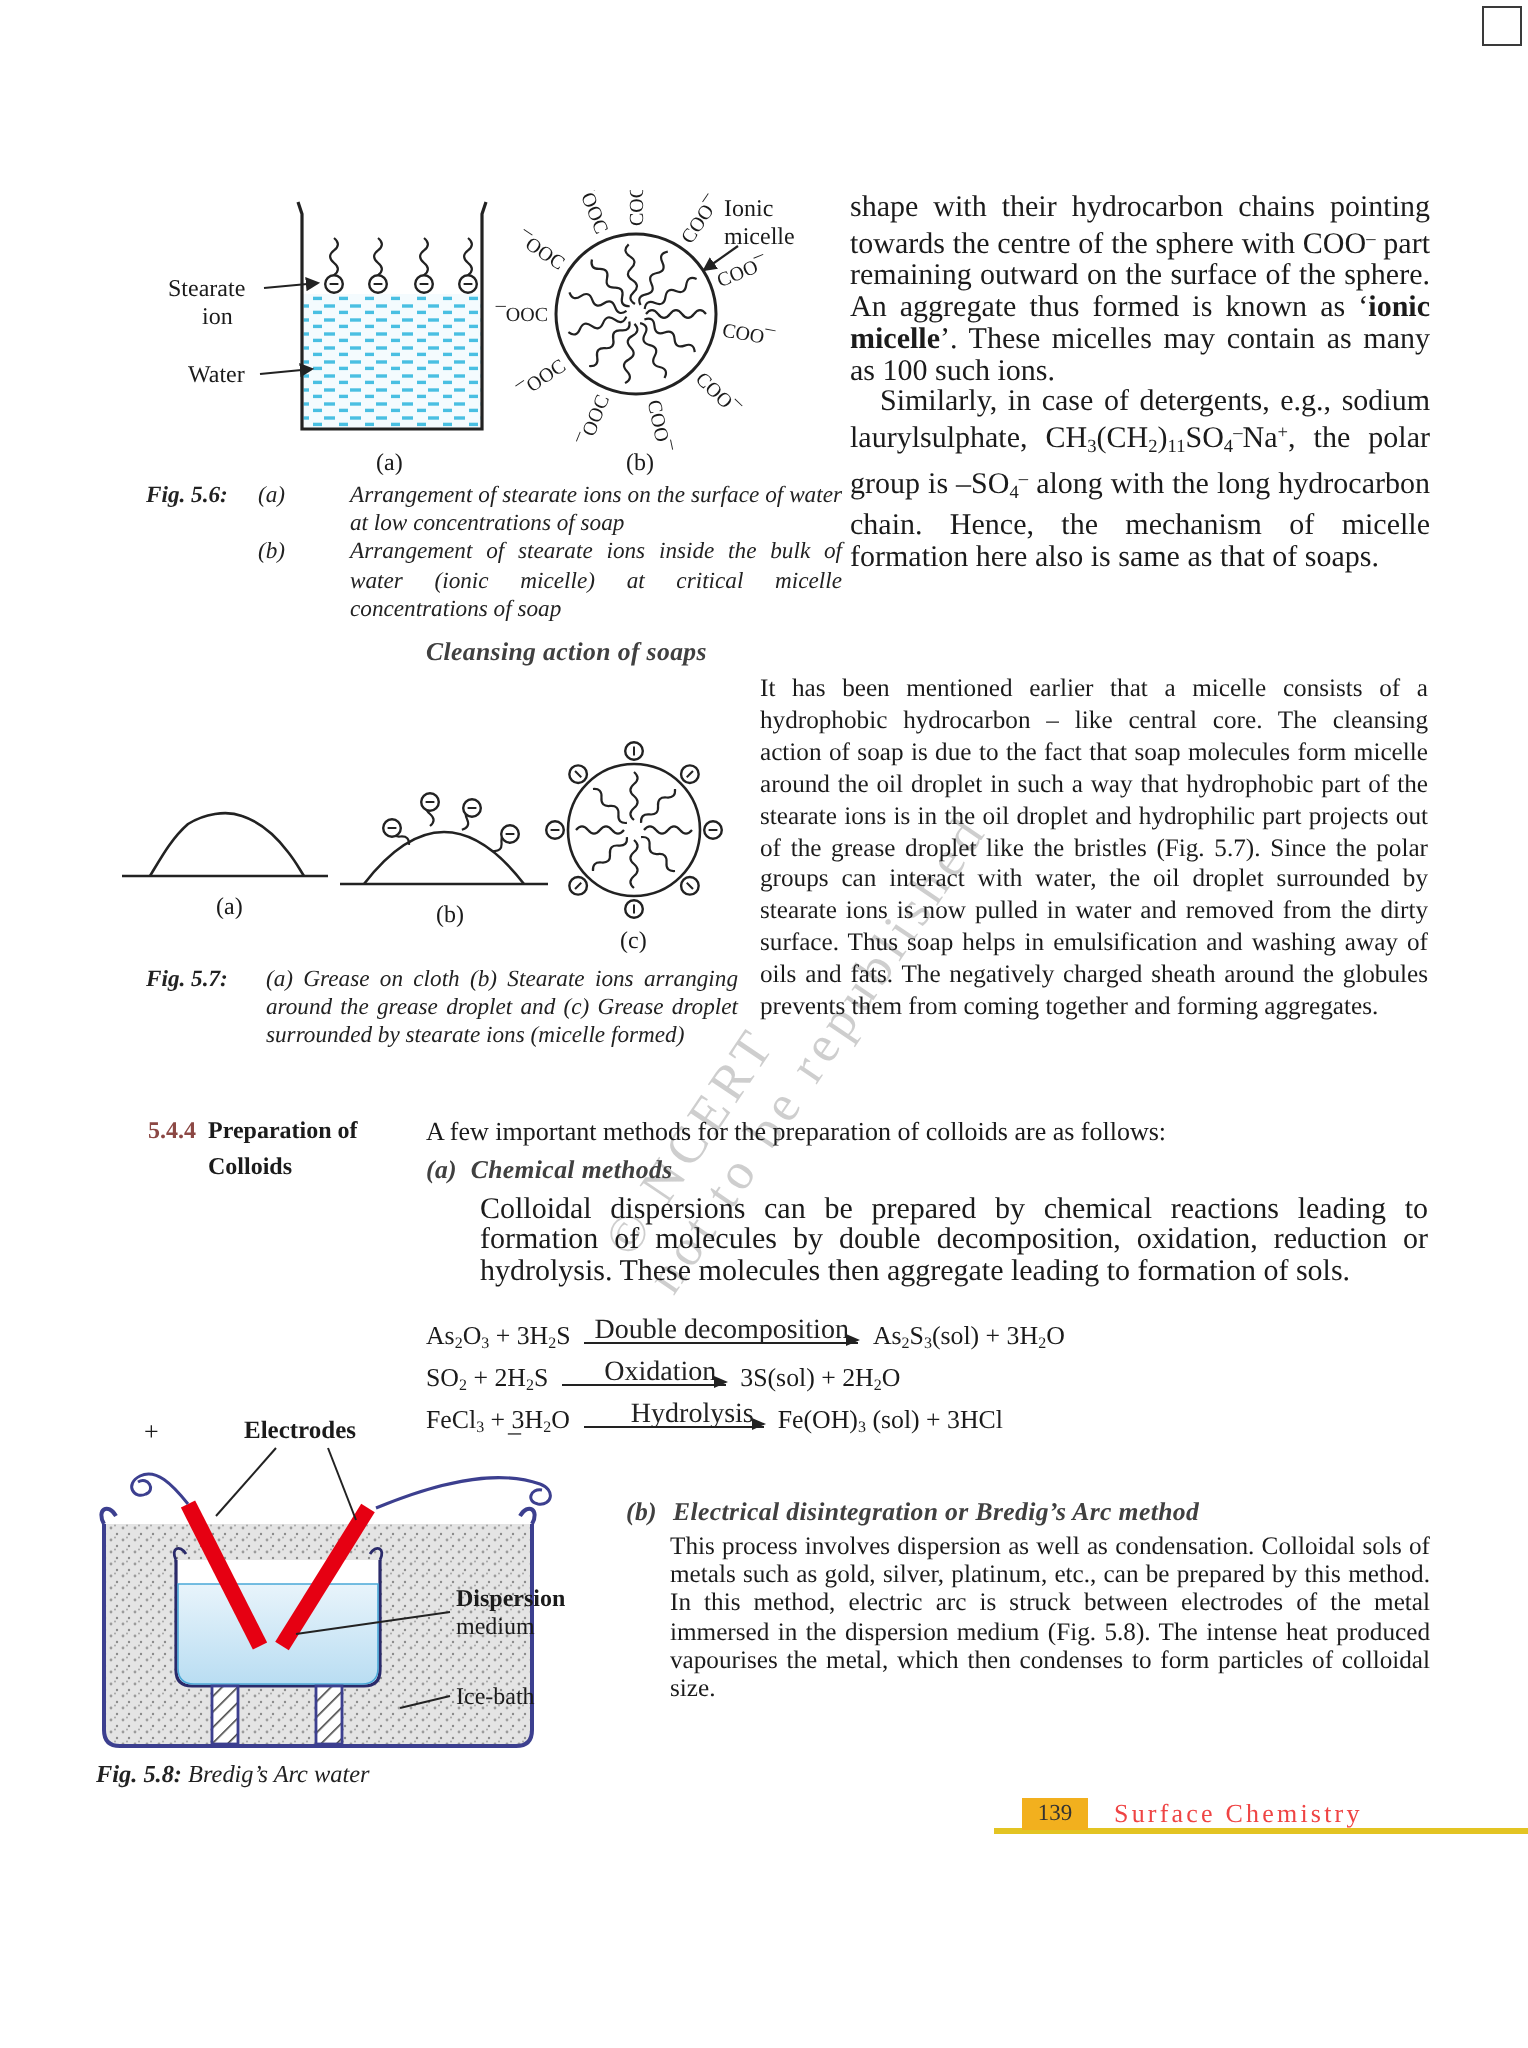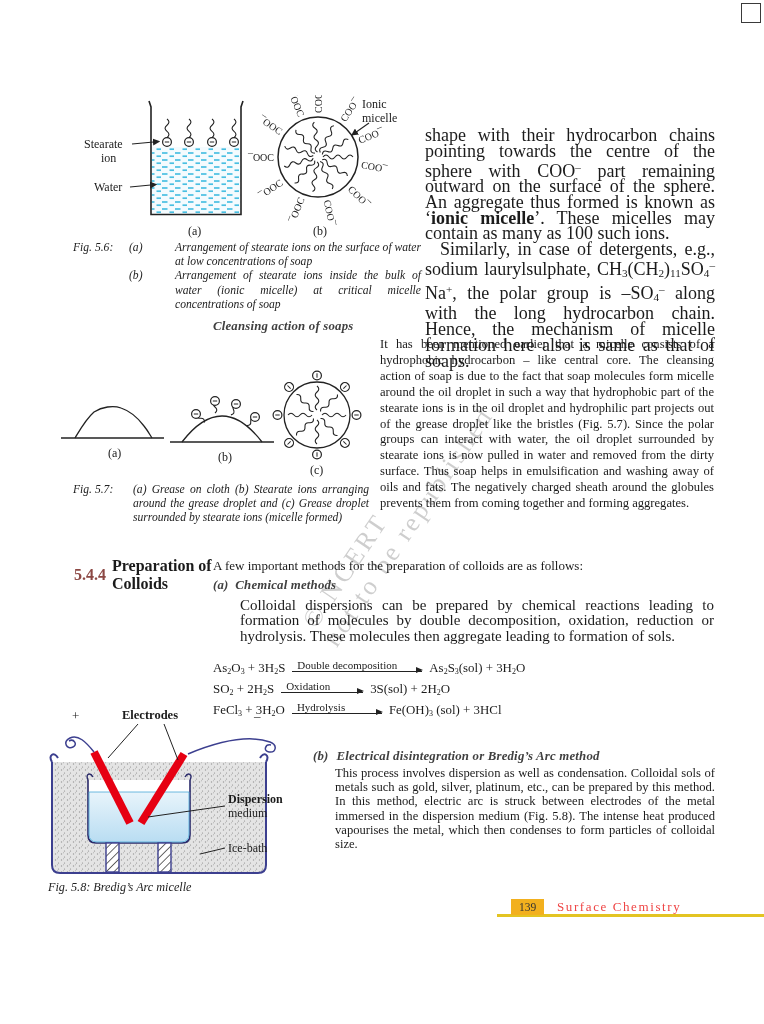--- a/index.html
+++ b/index.html
@@ -10,57 +10,57 @@
   
   .reg{position:absolute;left:741px;top:3px;width:18px;height:18px;border:1.5px solid #3a3a3a;background:#fff;}
 
   
   .wm{position:absolute;white-space:nowrap;color:rgba(125,125,125,0.38);
       font-size:26px;letter-spacing:3px;transform:rotate(-56deg);font-family:"Liberation Serif",serif;}
   .wm1{left:280px;top:556px;}
   .wm2{left:268px;top:512px;}
 
   
-  .bodytxt{font-size:18px;line-height:15.8px;text-align:justify;margin-top:31px;}
+  .bodytxt{font-size:15px;line-height:15.8px;text-align:justify;}
   .bodytxt p{margin:0;}
   sub{font-size:0.62em;vertical-align:-0.25em;}
   sup{font-size:0.62em;vertical-align:0.5em;}
 
   #introcol{left:425px;top:97px;width:290px;}
   #introcol .p2{text-indent:15px;}
 
   .subhead{font-style:italic;font-weight:bold;color:#404040;font-size:12.8px;letter-spacing:.2px;}
   #cleanhead{left:213px;top:319px;}
 
   #cleanpara{left:213px;top:337px;width:501px;font-size:12.6px;line-height:15.9px;text-align:justify;}
   .fig-spacer{float:left;width:167px;height:176px;margin-top:32px;}
 
   
   .figcap{font-style:italic;font-size:11.6px;line-height:14.2px;color:#222;}
-  .figcap .figlab{font-weight:normal;}
+  .figcap .figlab{font-weight:bold;}
   #fig56cap{left:73px;top:241px;width:348px;}
   .caprow{display:grid;grid-template-columns:56px 24px 1fr;}
   .caprow .captext{text-align:justify;margin-left:22px;}
   #fig57cap{left:73px;top:483px;width:296px;display:grid;grid-template-columns:60px 1fr;}
   #fig57cap .captext{text-align:justify;}
 
   
-  #sec544{left:74px;top:557px;width:150px;font-weight:bold;font-size:16px;line-height:17.5px;display:flex;align-items:center;}
+  #sec544{left:74px;top:557px;width:150px;font-weight:bold;font-size:12px;line-height:17.5px;display:flex;}
   #sec544 .secnum{color:#8c4844;margin-right:6px;}
   #sec544 .sectitle{width:100px;}
 
   #secintro{left:213px;top:558px;width:502px;font-size:13px;}
   #suba{left:213px;top:578px;}
   #chempara{left:240px;top:598px;width:474px;font-size:15px;line-height:15.4px;text-align:justify;}
 
   
   #equations{left:213px;top:658px;width:502px;font-size:12.9px;}
   .eqrow{height:21px;display:flex;align-items:center;white-space:nowrap;}
   .rxn{display:inline-flex;flex-direction:column;align-items:stretch;margin:0 7px;}
-  .rxn-lbl{font-size:11px;line-height:9px;text-align:left;padding:0 5px 1px;white-space:nowrap;color:#222;}
+  .rxn-lbl{font-size:14px;line-height:9px;text-align:right;padding:0 5px 1px;white-space:nowrap;color:#222;}
   .rxn-shaft{height:5px;border-top:1.2px solid #222;position:relative;}
   .rxn-shaft::after{content:"";position:absolute;right:-1px;top:-4.6px;width:0;height:0;
      border-left:7px solid #222;border-top:3.4px solid transparent;border-bottom:3.4px solid transparent;}
   .eqrow:nth-child(1) .rxn{min-width:130px;}
   .eqrow:nth-child(2) .rxn{min-width:82px;}
   .eqrow:nth-child(3) .rxn{min-width:90px;}
   .eqrow:nth-child(4) .rxn{min-width:84px;}
 
   #subb{left:313px;top:749px;width:404px;display:flex;}
   #subb .marker{margin-right:8px;}
@@ -317,20 +317,20 @@
     <text x="212" y="18" font-size="13">–</text>
     <line x1="183" y1="104" x2="106" y2="115" stroke="#222" stroke-width="1"></line>
     <text x="186" y="101" font-size="12" font-weight="bold">Dispersion</text>
     <text x="186" y="115" font-size="12">medium</text>
     <line x1="183" y1="146" x2="158" y2="152" stroke="#222" stroke-width="1"></line>
     <text x="186" y="150" font-size="12">Ice-bath</text>
   </svg>
 
   <div id="fig58cap" class="abs figcap">
     <span class="figlab">Fig. 5.8:</span>
-    <span>Bredig’s Arc micelle</span>
+    <span>Bredig’s Arc water</span>
   </div>
 
   <div class="footrule"></div>
   <div class="pagebadge">139</div>
   <div class="chaptitle">Surface Chemistry</div>
 
 </div>
 
 </body></html>

